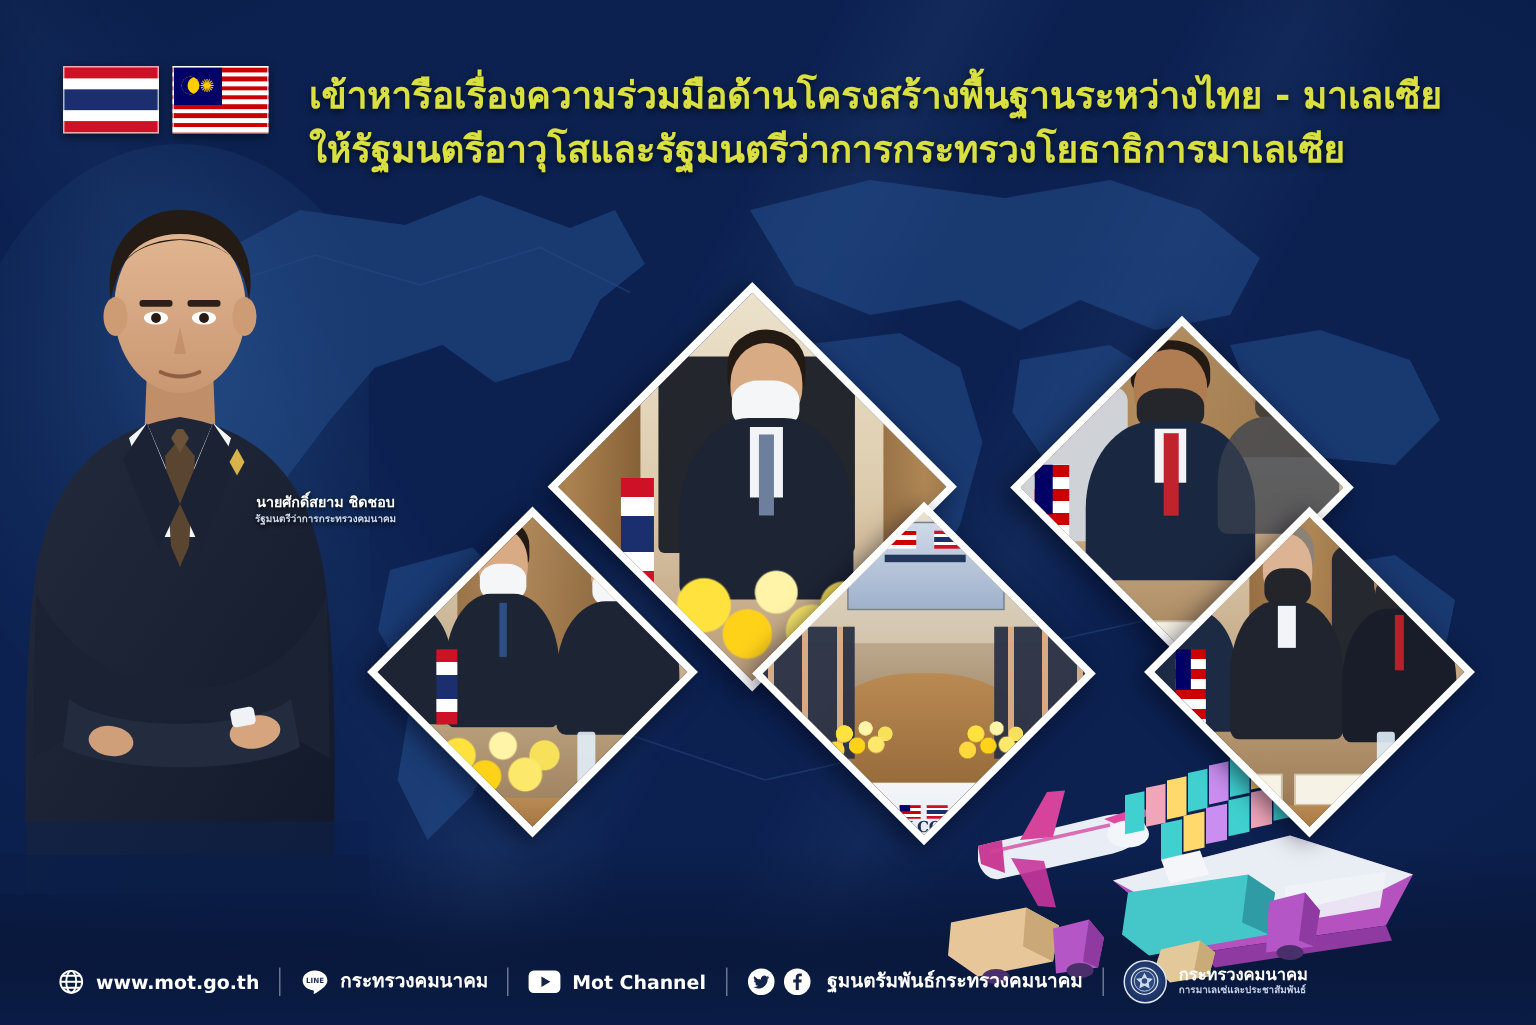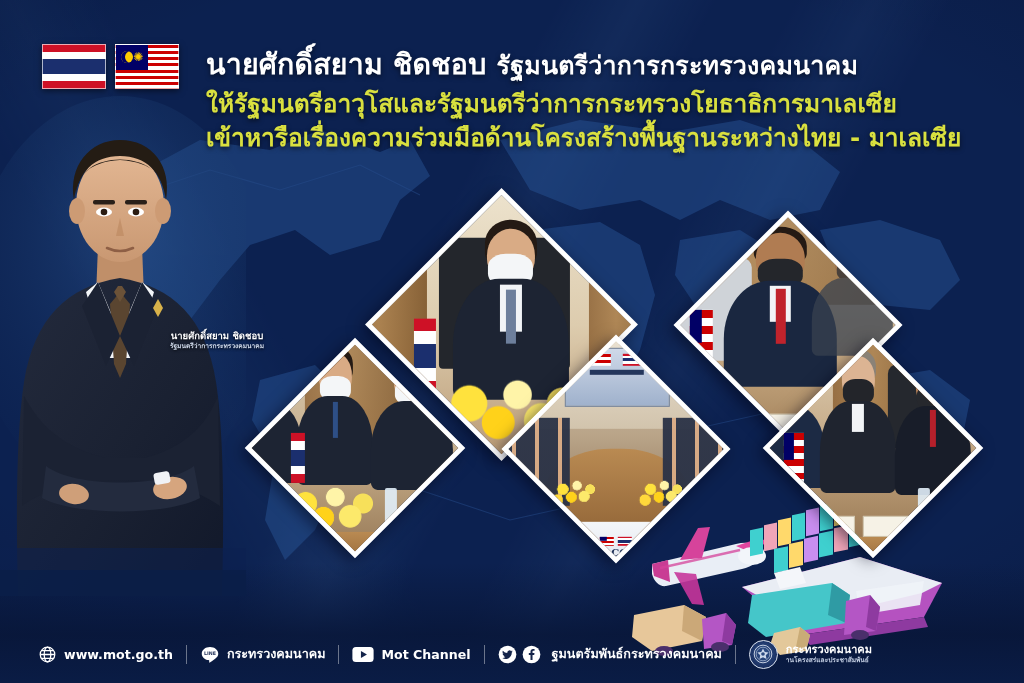--- a/index.html
+++ b/index.html
@@ -150,26 +150,22 @@
   <div class="flags">
     <div class="flag flag-th"></div>
     <div class="flag flag-my">
       <div class="canton"></div>
       <div class="moon"></div>
       <div class="star">✺</div>
     </div>
   </div>
 
   <div class="headings">
-    <div class="h-main">
-      <span>นายศักดิ์สยาม ชิดชอบ</span>
-      <span class="rank">รัฐมนตรีว่าการกระทรวงคมนาคม</span>
-    </div>
+    <div class="h-sub l2">เข้าหารือเรื่องความร่วมมือด้านโครงสร้างพื้นฐานระหว่างไทย - มาเลเซีย</div>
     <div class="h-sub">ให้รัฐมนตรีอาวุโสและรัฐมนตรีว่าการกระทรวงโยธาธิการมาเลเซีย</div>
-    <div class="h-sub l2">เข้าหารือเรื่องความร่วมมือด้านโครงสร้างพื้นฐานระหว่างไทย - มาเลเซีย</div>
   </div>
 
   <div class="portrait">
     <svg viewBox="0 0 252 500">
       <defs>
         <linearGradient id="sg" x1="0" y1="0" x2="1" y2="1">
           <stop offset="0%" stop-color="#232a3c"></stop>
             <stop offset="55%" stop-color="#1a2132"></stop>
             <stop offset="100%" stop-color="#11182a"></stop>
         </linearGradient>
@@ -513,19 +509,19 @@
       <span class="seal">
         <svg width="20" height="20" viewBox="0 0 24 24">
           <circle cx="12" cy="12" r="10.6" fill="none" stroke="#e6ecf7" stroke-width="1"></circle>
           <circle cx="12" cy="12" r="8.2" fill="none" stroke="#cfdaee" stroke-width="0.7"></circle>
           <path d="M12 5.4 L14.1 9.6 L18.7 10.2 L15.3 13.4 L16.2 18 L12 15.8 L7.8 18 L8.7 13.4 L5.3 10.2 L9.9 9.6 Z" fill="#dde6f5" opacity=".92"></path>
           <circle cx="12" cy="12" r="2.2" fill="#2c4a80"></circle>
         </svg>
       </span>
       <span class="seal-txt">
         <span class="l1">กระทรวงคมนาคม</span>
-        <span class="l2">านโครงสร่และประชาสัมพันธ์</span>
+        <span class="l2">การมาเลเซ่และประชาสัมพันธ์</span>
       </span>
     </div>
 
   </div>
 
 </div>
 
 </body></html>

